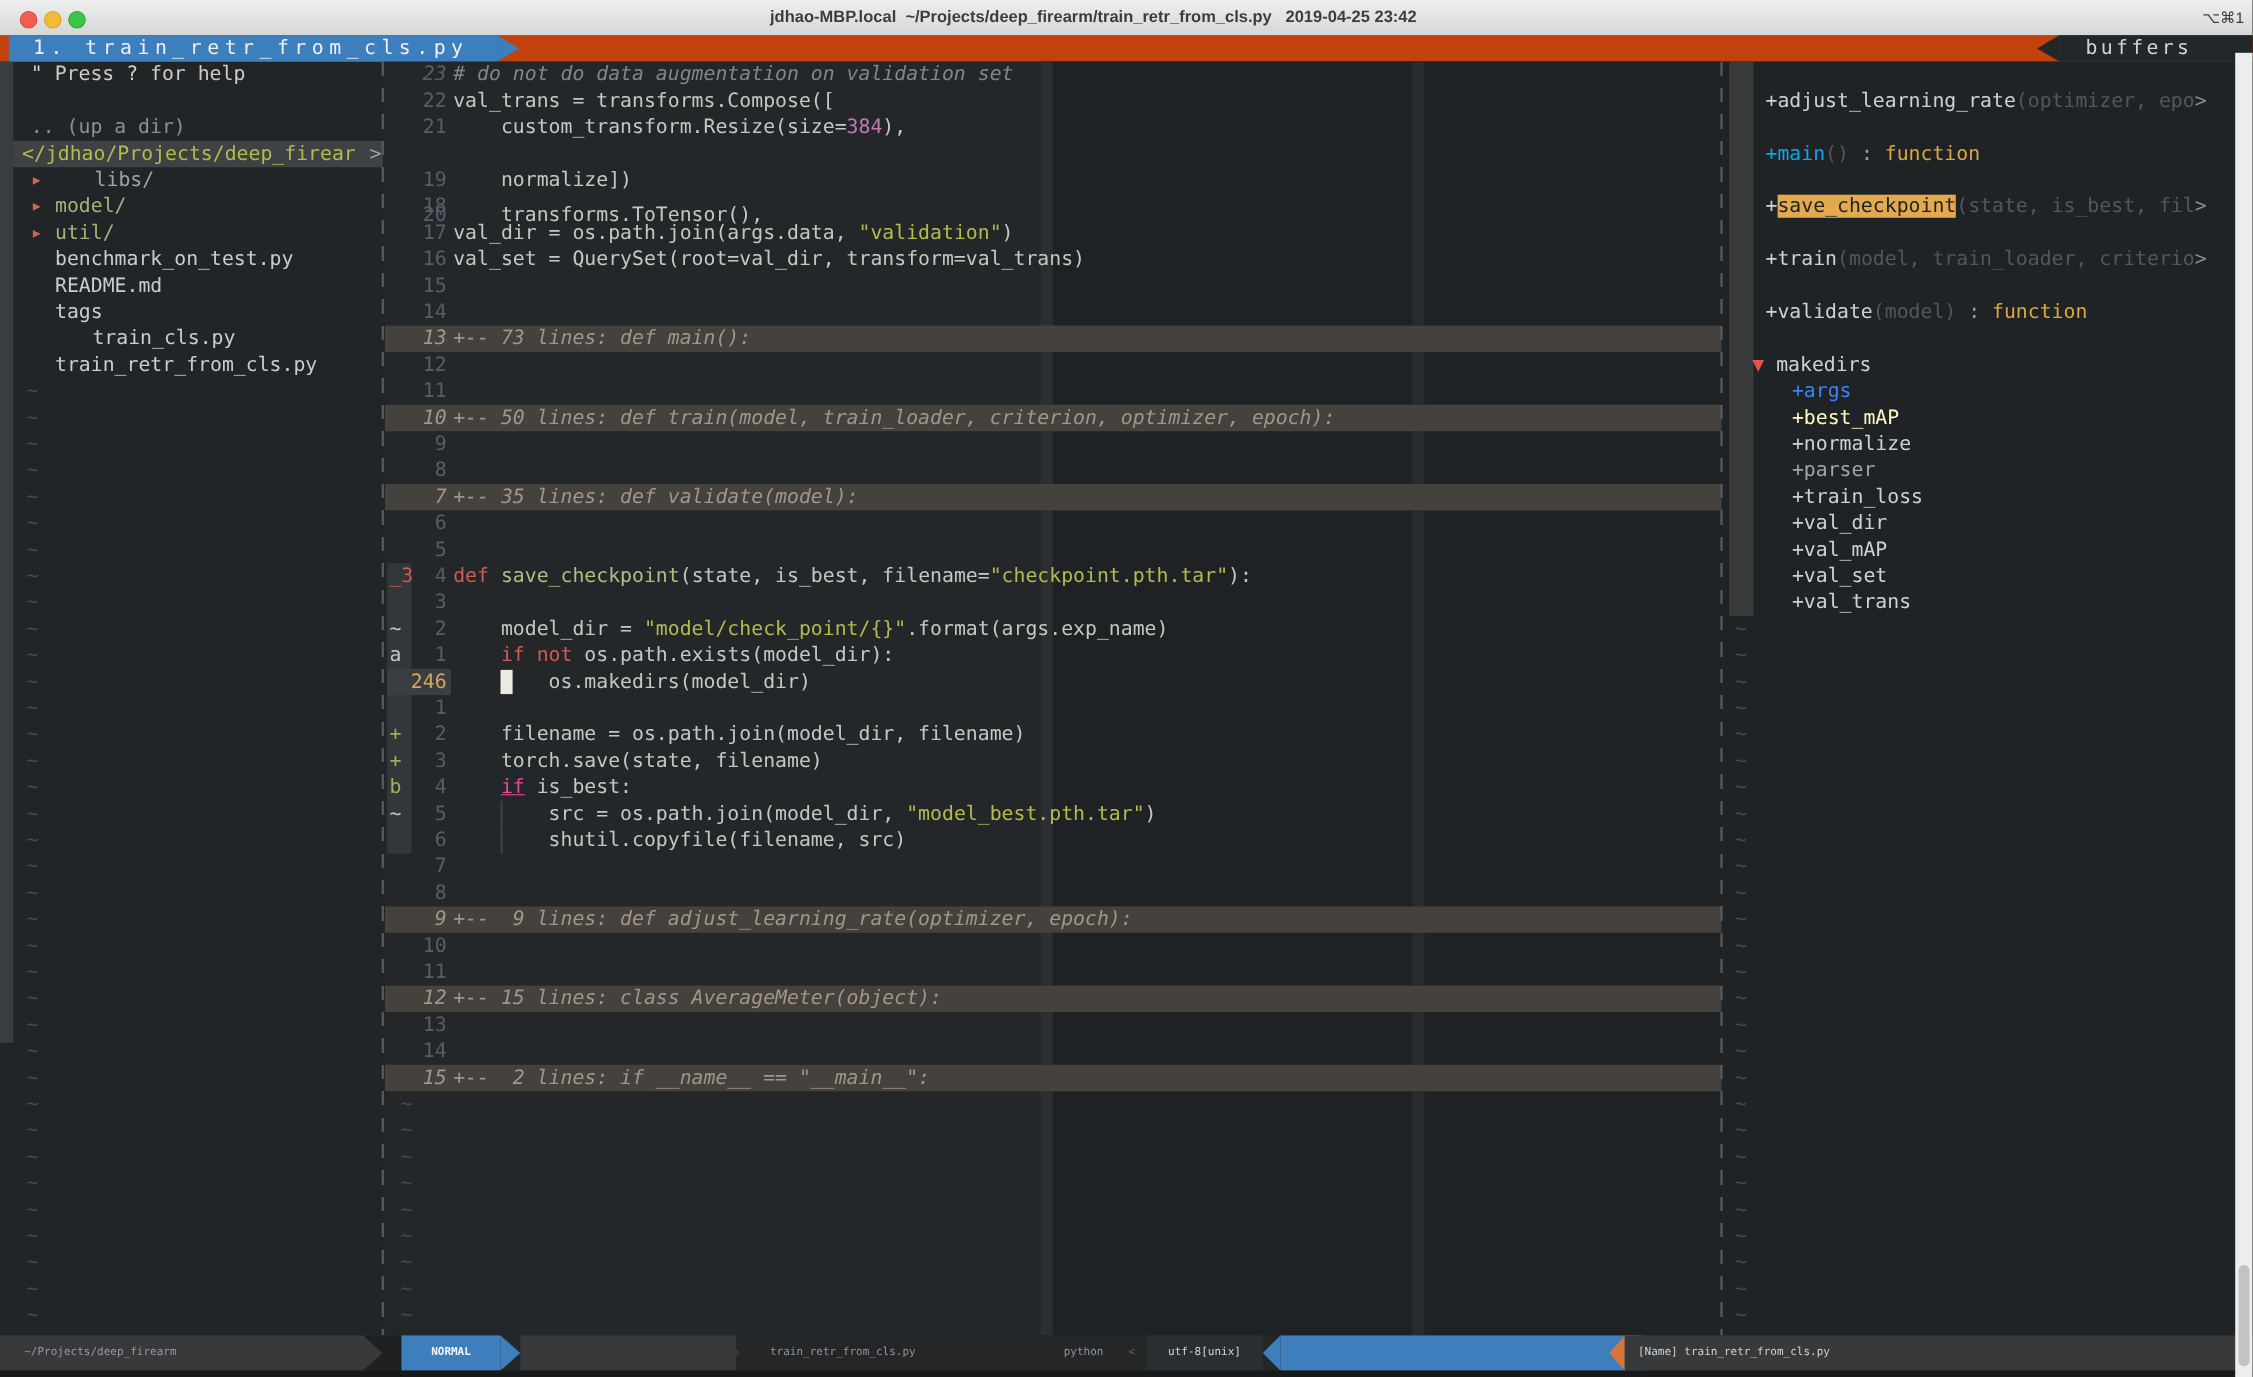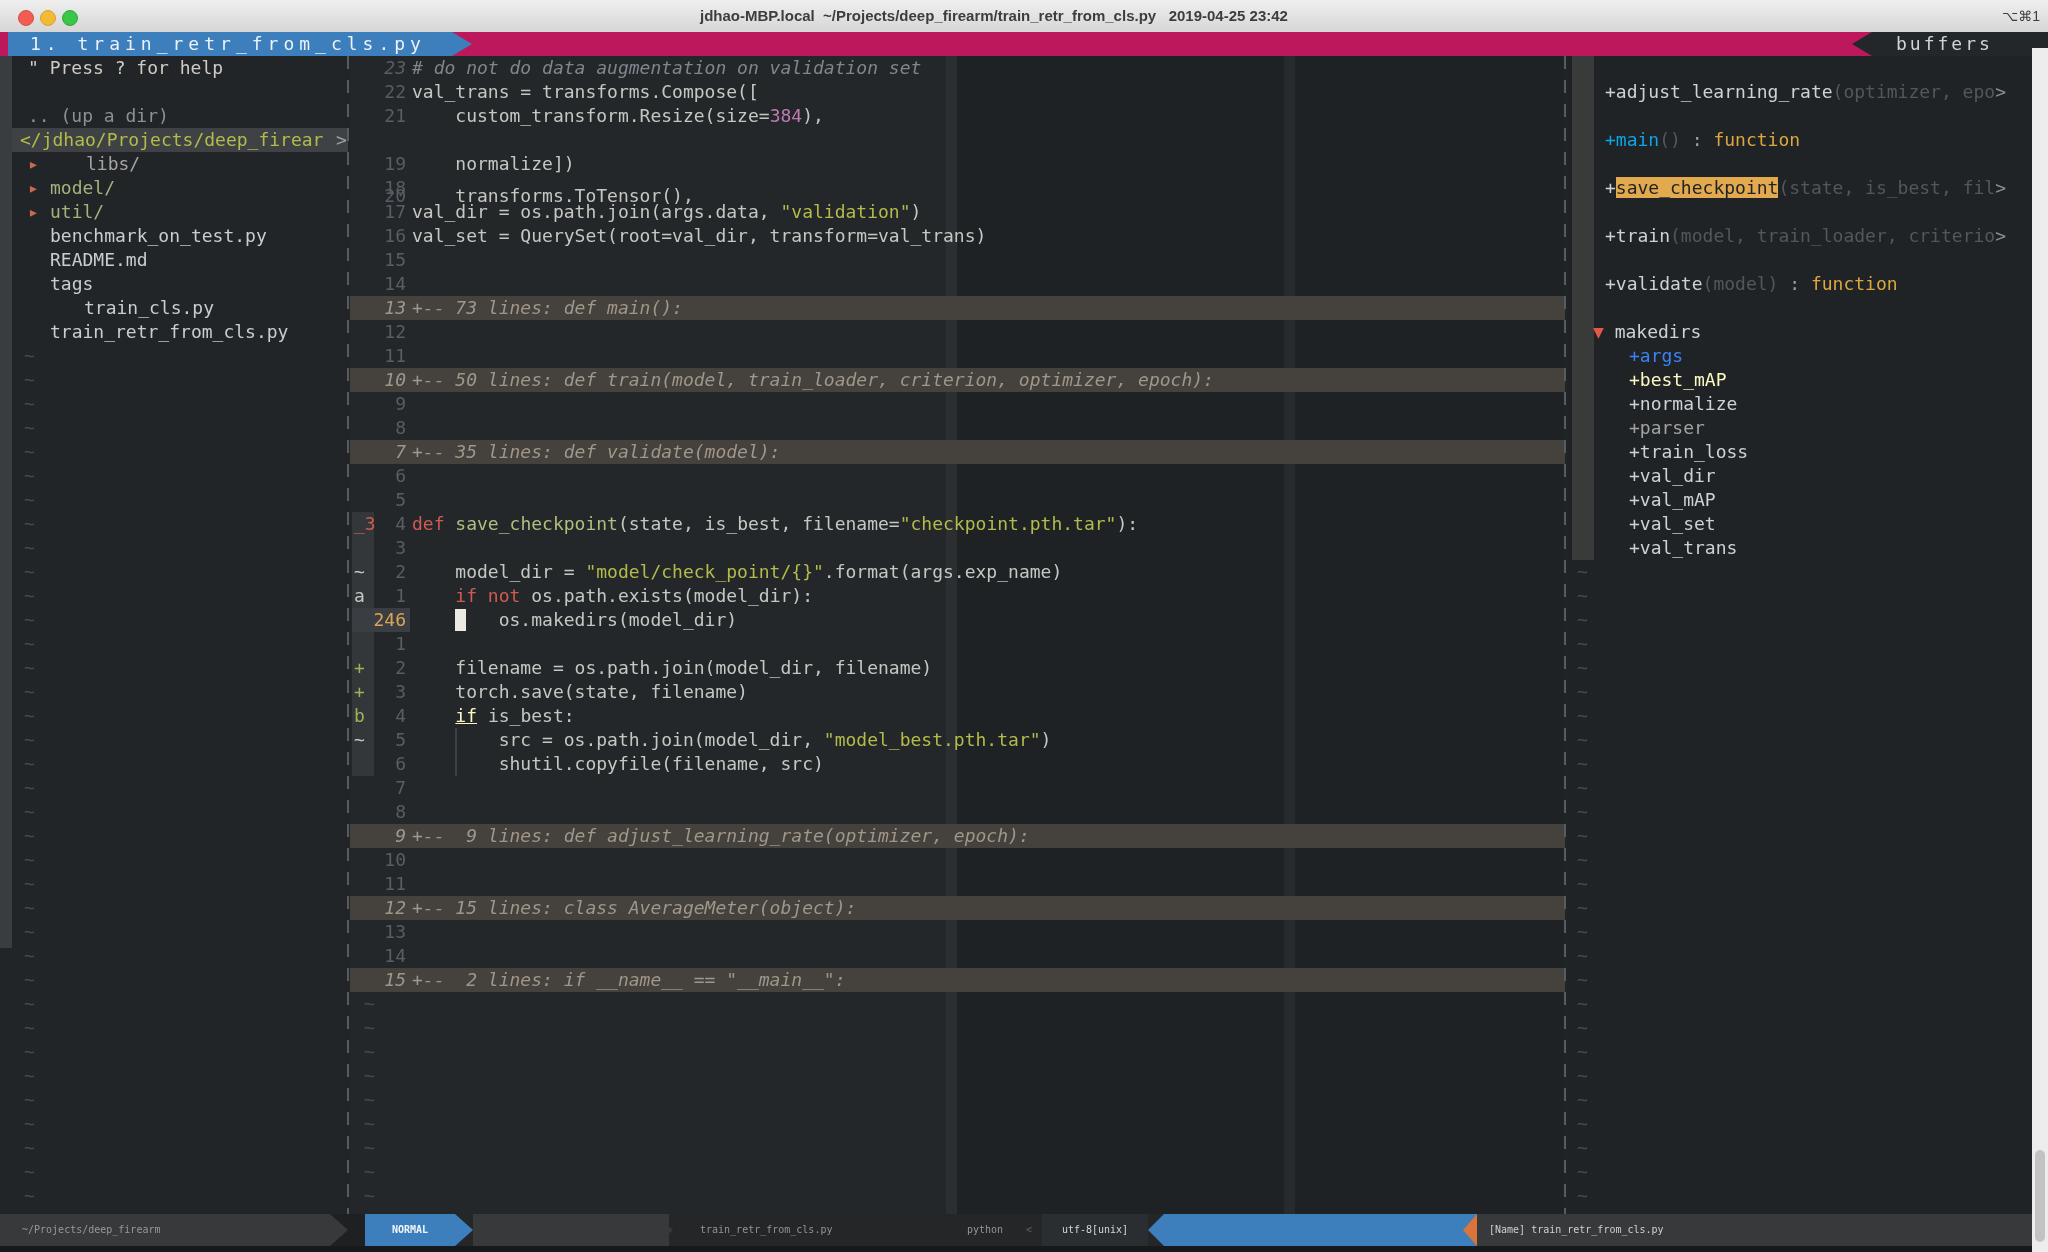--- a/index.html
+++ b/index.html
@@ -10,21 +10,21 @@
             background:linear-gradient(#efefef,#d6d6d6);border-bottom:1px solid #a6a6a6;
             font-family:"Liberation Sans",sans-serif;}
   .tl{position:absolute;top:10px;width:14px;height:14px;border-radius:50%;}
   .tl.red{left:18px;background:#f25d53;border:1px solid #d94c43;}
   .tl.yellow{left:40px;background:#f3ba38;border:1px solid #d9a32c;}
   .tl.green{left:62px;background:#3ac648;border:1px solid #2ca93a;}
   .wtitle{position:absolute;left:700px;top:0;line-height:32px;font-size:15px;color:#3b3d3f;
           font-weight:600;white-space:pre;}
   .wshort{position:absolute;right:8px;top:0;line-height:32px;font-size:14px;color:#3b3d3f;}
   
-  .tabbar{position:absolute;left:0;top:32px;width:2048px;height:24px;background:#be185d;}
+  .tabbar{position:absolute;left:0;top:32px;width:2048px;height:24px;background:#c2410c;}
   .tab{position:absolute;left:8px;top:0;width:422px;height:24px;background:#3d7ebd;color:#eef2f6;
        font-size:18px;line-height:24px;letter-spacing:5px;padding-left:22px;white-space:pre;}
   .tabtip{position:absolute;left:452px;top:0;width:0;height:0;
           border-top:12px solid transparent;border-bottom:12px solid transparent;
           border-left:20px solid #3d7ebd;}
   .bufbg{position:absolute;left:1872px;top:0;width:176px;height:24px;background:#24272a;}
   .buftip{position:absolute;left:1852px;top:0;width:0;height:0;
           border-top:12px solid transparent;border-bottom:12px solid transparent;
           border-right:20px solid #24272a;}
   .buflabel{position:absolute;left:1896px;top:0;line-height:24px;font-size:18px;
@@ -175,21 +175,21 @@
       <div class="row" style="top: 408px;"><span class="num">6</span><span class="ctext"></span></div>
       <div class="row" style="top: 432px;"><span class="num">5</span><span class="ctext"></span></div>
       <div class="row" style="top: 456px;"><span class="num">4</span><span class="ctext"><span style="color: rgb(207, 91, 82);">def</span><span style="color: rgb(197, 200, 194);"> </span><span style="color: rgb(178, 189, 128);">save_checkpoint</span><span style="color: rgb(197, 200, 194);">(state, is_best, filename=</span><span style="color: rgb(180, 187, 74);">"checkpoint.pth.tar"</span><span style="color: rgb(197, 200, 194);">):</span></span><span class="sign" style="color: rgb(207, 91, 82);">_3</span></div>
       <div class="row" style="top: 480px;"><span class="num">3</span><span class="ctext"></span></div>
       <div class="row" style="top: 504px;"><span class="num">2</span><span class="ctext"><span style="color: rgb(197, 200, 194);">    model_dir = </span><span style="color: rgb(180, 187, 74);">"model/check_point/{}"</span><span style="color: rgb(197, 200, 194);">.format(args.exp_name)</span></span><span class="sign" style="color: rgb(197, 200, 194);">~</span></div>
       <div class="row" style="top: 528px;"><span class="num">1</span><span class="ctext"><span style="color: rgb(197, 200, 194);">    </span><span style="color: rgb(207, 91, 82);">if not</span><span style="color: rgb(197, 200, 194);"> os.path.exists(model_dir):</span></span><span class="sign" style="color: rgb(197, 200, 194);">a</span></div>
       <div class="row cur" style="top: 552px;"><span class="num">246</span><span class="ctext"><span style="color: rgb(197, 200, 194);">        os.makedirs(model_dir)</span></span><div class="cursor"></div></div>
       <div class="row" style="top: 576px;"><span class="num">1</span><span class="ctext"></span></div>
       <div class="row" style="top: 600px;"><span class="num">2</span><span class="ctext"><span style="color: rgb(197, 200, 194);">    filename = os.path.join(model_dir, filename)</span></span><span class="sign" style="color: rgb(155, 179, 84);">+</span></div>
       <div class="row" style="top: 624px;"><span class="num">3</span><span class="ctext"><span style="color: rgb(197, 200, 194);">    torch.save(state, filename)</span></span><span class="sign" style="color: rgb(155, 179, 84);">+</span></div>
-      <div class="row" style="top: 648px;"><span class="num">4</span><span class="ctext"><span style="color: rgb(197, 200, 194);">    </span><span style="color: #fef9c3; text-decoration: underline;">if</span><span style="color: rgb(197, 200, 194);"> is_best:</span></span><span class="sign" style="color: rgb(155, 179, 84);">b</span></div>
+      <div class="row" style="top: 648px;"><span class="num">4</span><span class="ctext"><span style="color: rgb(197, 200, 194);">    </span><span style="color: #ec4899; text-decoration: underline;">if</span><span style="color: rgb(197, 200, 194);"> is_best:</span></span><span class="sign" style="color: rgb(155, 179, 84);">b</span></div>
       <div class="row" style="top: 672px;"><span class="num">5</span><span class="ctext"><span style="color: rgb(197, 200, 194);">        src = os.path.join(model_dir, </span><span style="color: rgb(180, 187, 74);">"model_best.pth.tar"</span><span style="color: rgb(197, 200, 194);">)</span></span><div class="iguide"></div><span class="sign" style="color: rgb(197, 200, 194);">~</span></div>
       <div class="row" style="top: 696px;"><span class="num">6</span><span class="ctext"><span style="color: rgb(197, 200, 194);">        shutil.copyfile(filename, src)</span></span><div class="iguide"></div></div>
       <div class="row" style="top: 720px;"><span class="num">7</span><span class="ctext"></span></div>
       <div class="row" style="top: 744px;"><span class="num">8</span><span class="ctext"></span></div>
       <div class="row fold" style="top: 768px;"><span class="num">9</span><span class="ctext">+--  9 lines: def adjust_learning_rate(optimizer, epoch):</span></div>
       <div class="row" style="top: 792px;"><span class="num">10</span><span class="ctext"></span></div>
       <div class="row" style="top: 816px;"><span class="num">11</span><span class="ctext"></span></div>
       <div class="row fold" style="top: 840px;"><span class="num">12</span><span class="ctext">+-- 15 lines: class AverageMeter(object):</span></div>
       <div class="row" style="top: 864px;"><span class="num">13</span><span class="ctext"></span></div>
       <div class="row" style="top: 888px;"><span class="num">14</span><span class="ctext"></span></div>

